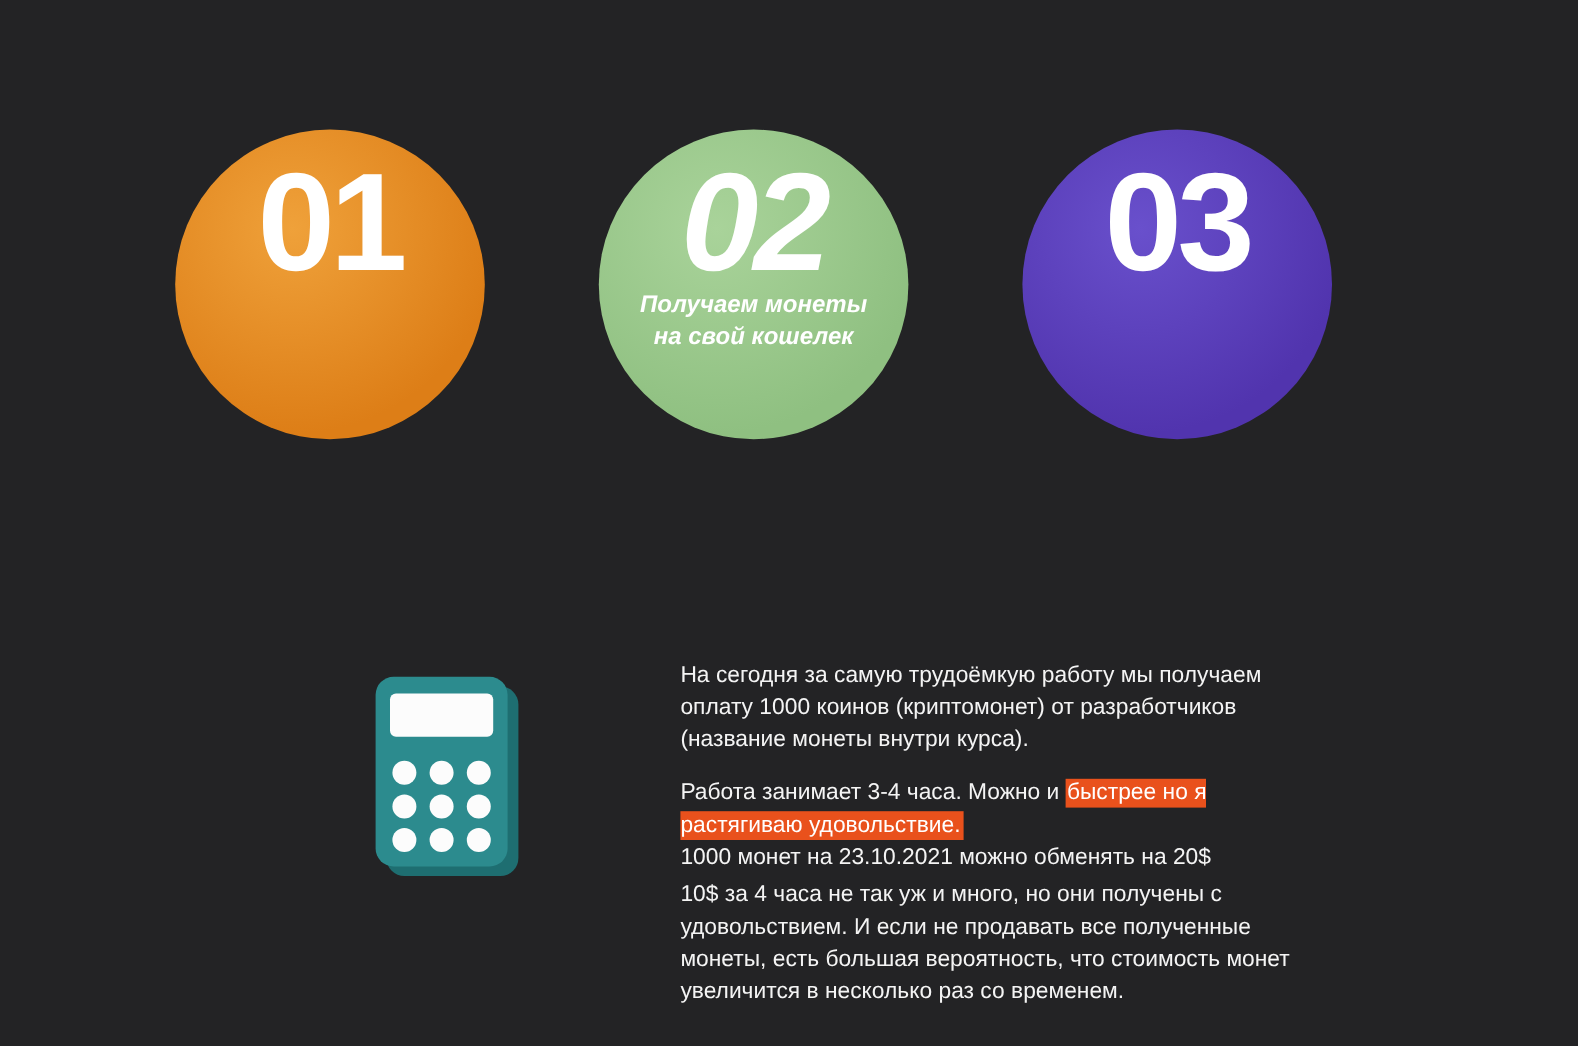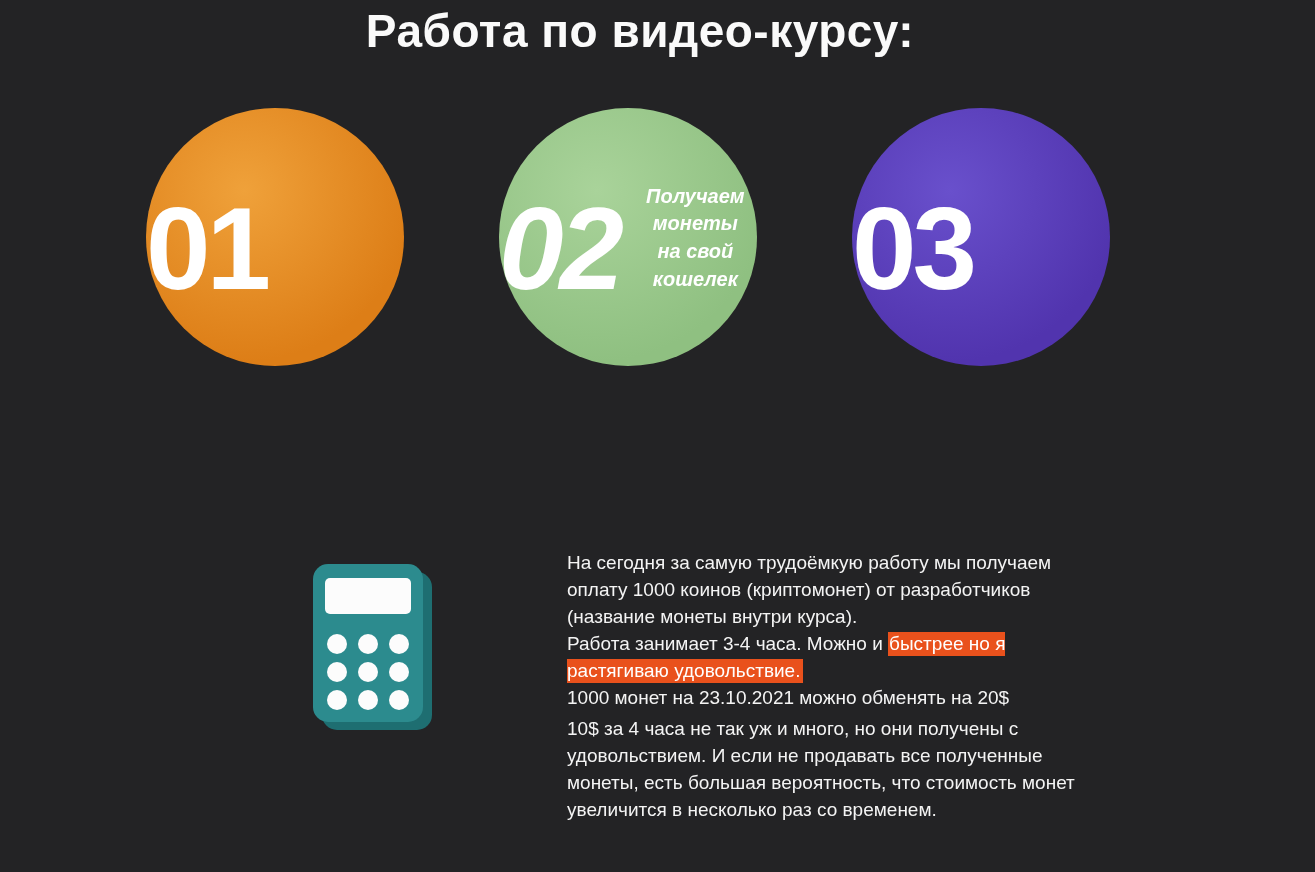--- a/index.html
+++ b/index.html
@@ -45,21 +45,21 @@
     padding-bottom: 5px;
   }
   
   .circle {
     position: absolute;
     top: 108px;
     width: 258px;
     height: 258px;
     border-radius: 50%;
     display: flex;
-    flex-direction: row;
+    flex-direction: column;
     align-items: center;
     text-align: center;
     color: #ffffff;
   }
   .circle.c1 { left: 146px; }
   .circle.c2 { left: 499px; }
   .circle.c3 { left: 852px; align-items: center; }
   .circle .num {
     margin-top: 24px;
     font-size: 116px;
@@ -111,33 +111,32 @@
   .earn-text {
     position: absolute;
     left: 567px;
     top: 549px;
     width: 545px;
     color: #f4f4f4;
     font-size: 19px;
     line-height: 27px;
   }
   .earn-text p { margin: 0; }
-  .earn-text p.p1 { }
+  .earn-text p.p1 { margin-bottom: 17px; }
   .earn-text p.p2 { margin-bottom: 4px; }
   .hl {
     color: #ffffff;
     padding: 1px 3px 2px 1px;
   }
 </style>
 </head>
 <body style="background: rgb(35, 35, 37);">
 
 <div class="page">
 
-  <h1 class="title1">Работа по видео-курсу:</h1>
 
   <div>
     <div class="circle c1" style="background: radial-gradient(circle at 38% 32%, rgb(239, 161, 58), rgb(221, 126, 23) 72%);">
       <div class="num">01</div>
     </div>
     <div class="circle c2" style="background: radial-gradient(circle at 38% 32%, rgb(169, 211, 154), rgb(143, 192, 129) 72%); font-style: italic;">
       <div class="num">02</div>
       <div class="lbl">Получаем монеты на свой кошелек</div>
     </div>
     <div class="circle c3" style="background: radial-gradient(circle at 38% 32%, rgb(105, 80, 204), rgb(81, 52, 174) 72%);">

